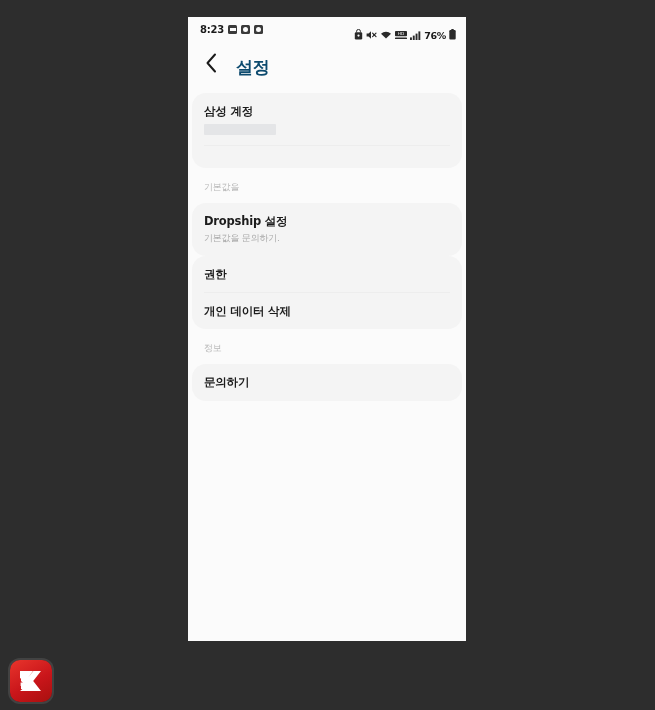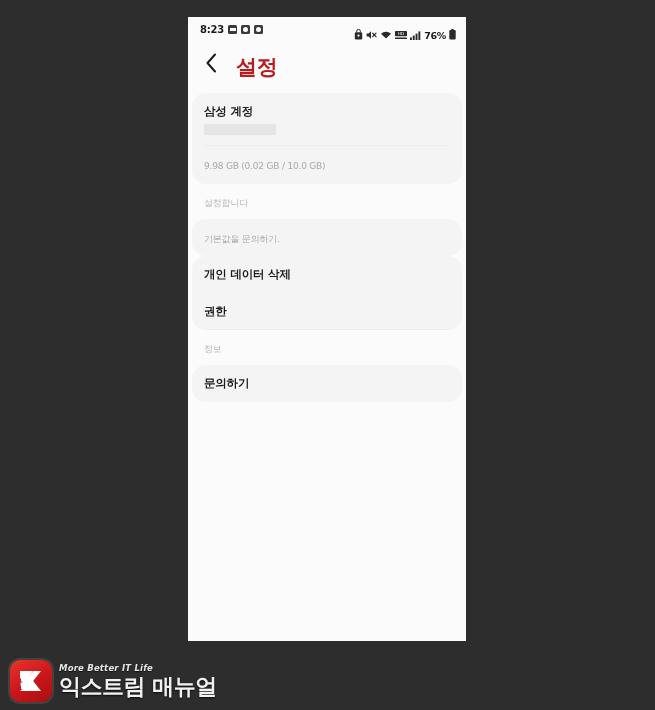--- a/index.html
+++ b/index.html
@@ -100,23 +100,23 @@
   }
   #back-chevron {
     width: 22px;
     height: 22px;
     display: flex;
     align-items: center;
     justify-content: center;
     cursor: pointer;
   }
   #page-title {
-    font-size: 21px;
-    font-weight: 700;
-    color: #b91c1c;
+    font-size: 17px;
+    font-weight: 700;
+    color: #0c4a6e;
     letter-spacing: -0.3px;
     margin-top: 8px;
   }
 
   
   #content {
     padding: 0 4px;
   }
 
   .card {
@@ -279,51 +279,47 @@
   </div>
 
   <div id="content">
       <div class="spacer-top"></div>
       <div class="card">
         <div class="row with-divider">
           <div class="row-title">삼성 계정</div>
           <div class="redacted"></div>
         </div>
         <div class="row">
-          <div class="row-sub">9.98 GB (0.02 GB / 10.0 GB)</div>
         </div>
       </div>
-      <div class="section-label">설정합니다</div>
+      <div class="section-label">기본값을</div>
       <div class="card">
         <div class="row">
+          <div class="row-title">Dropship 설정</div>
           <div class="row-sub">기본값을 문의하기.</div>
         </div>
       </div>
       <div class="card">
+        <div class="row with-divider">
+          <div class="row-title">권한</div>
+        </div>
         <div class="row">
           <div class="row-title">개인 데이터 삭제</div>
-        </div>
-        <div class="row with-divider">
-          <div class="row-title">권한</div>
         </div>
       </div>
       <div class="section-label">정보</div>
       <div class="card">
         <div class="row">
           <div class="row-title">문의하기</div>
         </div>
       </div>
     </div>
 
 </div>
 
 <div id="watermark">
   <div id="wm-logo">
     <svg width="30" height="30" viewBox="0 0 30 30">
       <path d="M4 5h13l-4.6 6.2L17.4 5H25l-7.8 10L25 25h-7.8l-4.4-6.2L17.2 25H4l6-5H4.6v-3.4H10L4 12z" fill="#ffffff"></path>
       <path d="M5 5.5h9.5l-4 5.4 2.2 3.3-2.2 3.3 4 5.4H5v-3.6h4.3L5 14.9V11l4.3-1.9H5z" fill="#ffffff"></path>
     </svg>
   </div>
-  <div id="wm-text">
-    <span id="wm-tagline">More Better IT Life</span>
-    <span id="wm-brand">익스트림 매뉴얼</span>
-  </div>
 </div>
 
 </body></html>

